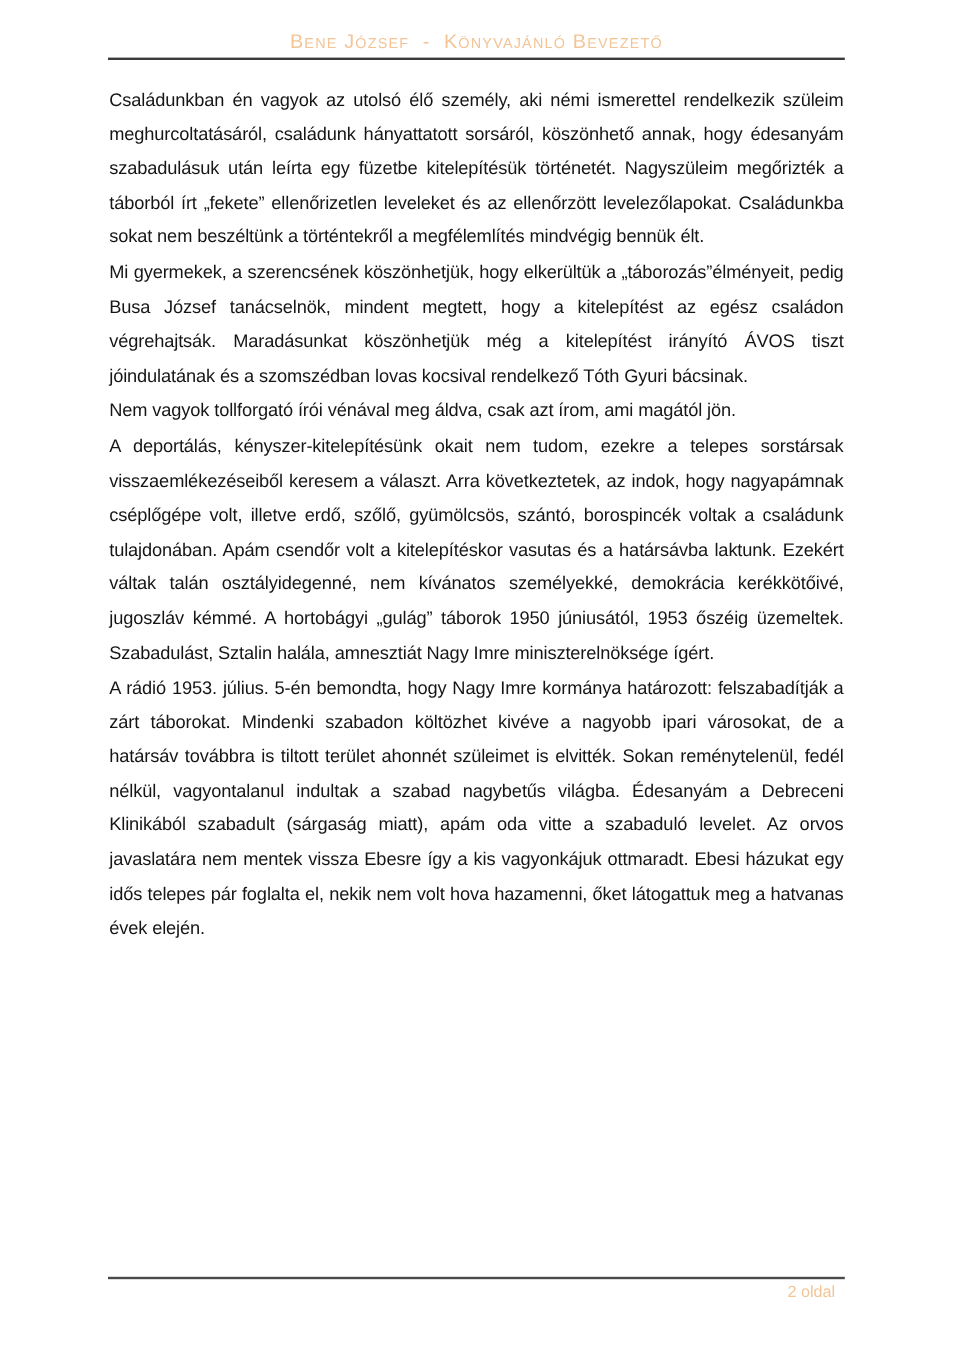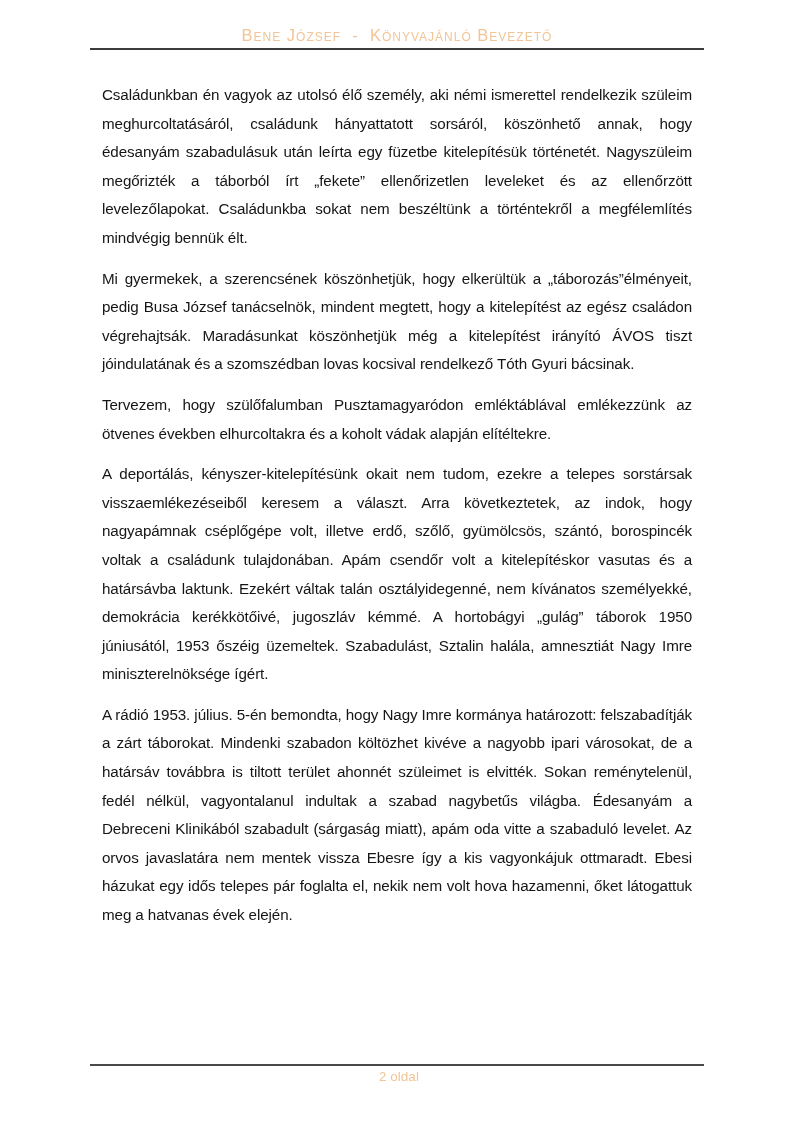--- a/index.html
+++ b/index.html
@@ -38,63 +38,63 @@
     height: 0;
     border-top: 2px solid #3B3B3B;
   }
   .doc-body {
     position: absolute;
     top: 69px;
     left: 90px;
     width: 614px;
   }
   .doc-body p {
-    margin: 12px;
+    margin: 1px;
     padding: 0;
     font-size: 15.2px;
     line-height: 28.6px;
     letter-spacing: -0.1px;
     text-align: justify;
     color: #151515;
   }
   .footer-rule {
     position: absolute;
     top: 1064px;
     left: 90px;
     width: 614px;
     height: 0;
     border-top: 2px solid #4A4A4A;
   }
   .doc-footer {
     position: absolute;
     top: 1069px;
-    left: 92px;
+    left: 82px;
     width: 614px;
-    text-align: center;
+    text-align: right;
   }
   .footer-text {
     font-size: 13.5px;
     color: #F2C496;
   }
 </style>
 </head>
 <body>
 
 <div class="page">
 
   <header class="doc-header">
     <div class="header-title">Bene József  -  Könyvajánló Bevezető</div>
   </header>
 
   <div class="header-rule"></div>
 
   <main class="doc-body">
     <p>Családunkban én vagyok az utolsó élő személy, aki némi ismerettel rendelkezik szüleim meghurcoltatásáról, családunk hányattatott sorsáról, köszönhető annak, hogy édesanyám szabadulásuk után leírta egy füzetbe kitelepítésük történetét. Nagyszüleim megőrizték a táborból írt „fekete” ellenőrizetlen leveleket és az ellenőrzött levelezőlapokat. Családunkba sokat nem beszéltünk a történtekről a megfélemlítés mindvégig bennük élt.</p>
     <p>Mi gyermekek, a szerencsének köszönhetjük, hogy elkerültük a „táborozás”élményeit, pedig Busa József tanácselnök, mindent megtett, hogy a kitelepítést az egész családon végrehajtsák. Maradásunkat köszönhetjük még a kitelepítést irányító ÁVOS tiszt jóindulatának és a szomszédban lovas kocsival rendelkező Tóth Gyuri bácsinak.</p>
-    <p>Tervezem, hogy szülőfalumban Pusztamagyaródon emléktáblával emlékezzünk az ötvenes években elhurcoltakra és a koholt vádak alapján elítéltekre.</p>
+    <p>Nem vagyok tollforgató írói vénával meg áldva, csak azt írom, ami magától jön.</p>
     <p>A deportálás, kényszer-kitelepítésünk okait nem tudom, ezekre a telepes sorstársak visszaemlékezéseiből keresem a választ. Arra következtetek, az indok, hogy nagyapámnak cséplőgépe volt, illetve erdő, szőlő, gyümölcsös, szántó, borospincék voltak a családunk tulajdonában. Apám csendőr volt a kitelepítéskor vasutas és a határsávba laktunk. Ezekért váltak talán osztályidegenné, nem kívánatos személyekké, demokrácia kerékkötőivé, jugoszláv kémmé. A hortobágyi „gulág” táborok 1950 júniusától, 1953 őszéig üzemeltek. Szabadulást, Sztalin halála, amnesztiát Nagy Imre miniszterelnöksége ígért.</p>
     <p>A rádió 1953. július. 5-én bemondta, hogy Nagy Imre kormánya határozott: felszabadítják a zárt táborokat. Mindenki szabadon költözhet kivéve a nagyobb ipari városokat, de a határsáv továbbra is tiltott terület ahonnét szüleimet is elvitték. Sokan reménytelenül, fedél nélkül, vagyontalanul indultak a szabad nagybetűs világba. Édesanyám a Debreceni Klinikából szabadult (sárgaság miatt), apám oda vitte a szabaduló levelet. Az orvos javaslatára nem mentek vissza Ebesre így a kis vagyonkájuk ottmaradt. Ebesi házukat egy idős telepes pár foglalta el, nekik nem volt hova hazamenni, őket látogattuk meg a hatvanas évek elején.</p>
   </main>
 
   <div class="footer-rule"></div>
 
   <footer class="doc-footer">
     <div class="footer-text">2 oldal</div>
   </footer>
 

